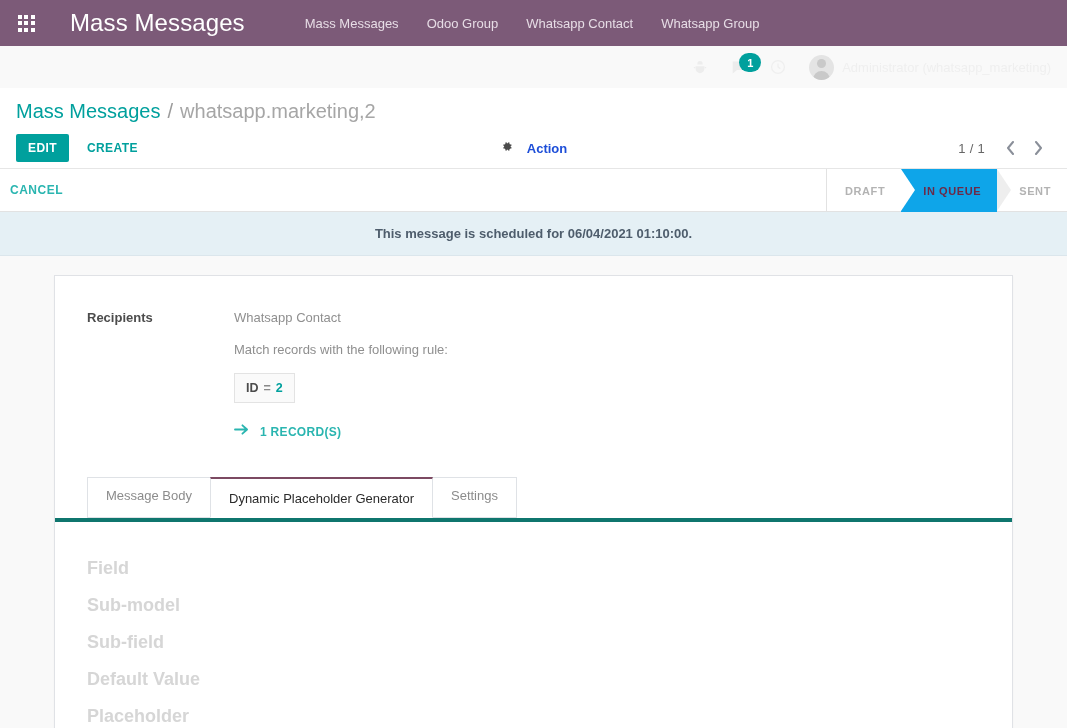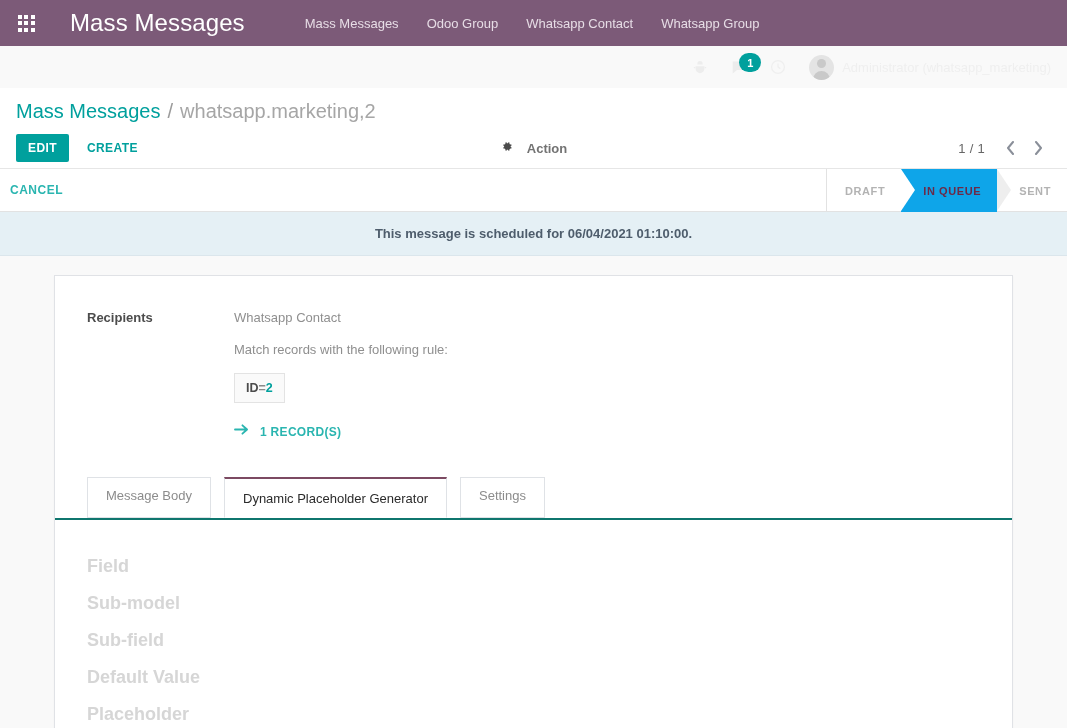--- a/index.html
+++ b/index.html
@@ -140,21 +140,21 @@
   #btn-create {
     background: transparent; color: #00a09d;
     font-size: 12px; font-weight: 700; letter-spacing: .4px;
     border: none; height: 28px; padding: 0 12px;
     margin-left: 6px; cursor: pointer;
     font-family: inherit;
   }
   #action-menu {
     position: absolute; left: 50%; transform: translateX(-50%);
     display: flex; align-items: center; gap: 14px;
-    color: #737373; font-size: 13px; font-weight: 700;
+    color: #1d4ed8; font-size: 13px; font-weight: 700;
     cursor: pointer;
   }
   #pager {
     position: absolute; right: 0;
     display: flex; align-items: center; gap: 2px; text-align: center;
   }
   #pager-value { color: #666; font-size: 13px; margin-right: 10px; letter-spacing: .3px; }
   .pager-btn {
     width: 26px; height: 26px;
     display: flex; align-items: center; justify-content: center;
@@ -244,21 +244,21 @@
   #recipients-label {
     width: 147px;
     font-size: 13px; font-weight: 700; color: #4c4c4c;
     padding-top: 1px;
     flex: none;
   }
   #recipients-value { font-size: 13px; color: #8e8e8e; line-height: 1.45; }
   .rv-model { color: #8f8f8f; font-size: 13px; }
   .rv-match { color: #8f8f8f; font-size: 13px; margin-top: 13px; }
   #domain-chip {
-    display: inline-flex; align-items: center; 
+    display: inline-flex; align-items: center; gap: 5px;
     border: 1px solid #e3e3e3;
     background: #fafafa;
     padding: 5px 11px;
     margin-top: 13px;
     font-size: 12.5px;
   }
   .chip-field { color: #4c4c4c; font-weight: 700; }
   .chip-op { color: #8a8a8a; font-weight: 700; }
   .chip-val { color: #00a09d; font-weight: 700; }
   #record-link {
@@ -267,24 +267,23 @@
   }
   #record-link-text {
     color: #2ab5b0; font-size: 12px; font-weight: 700; letter-spacing: .3px;
   }
 
   
   #notebook { margin-top: 34px; }
   #notebook-tabs {
     display: flex;
     padding-left: 32px;
-    border-bottom: 2px solid #0f766e;
+    border-bottom: 4px solid #0f766e;
     position: relative;
     top: 1px;
-    gap: 14px;
   }
   .nb-tab {
     font-size: 13px;
     color: #8c8c8c;
     padding: 10px 18px 11px 18px;
     border: 1px solid #dfe2e6;
     border-bottom: 1px solid #dfe2e6;
     background: #ffffff;
     margin-right: -1px;
     cursor: pointer;

